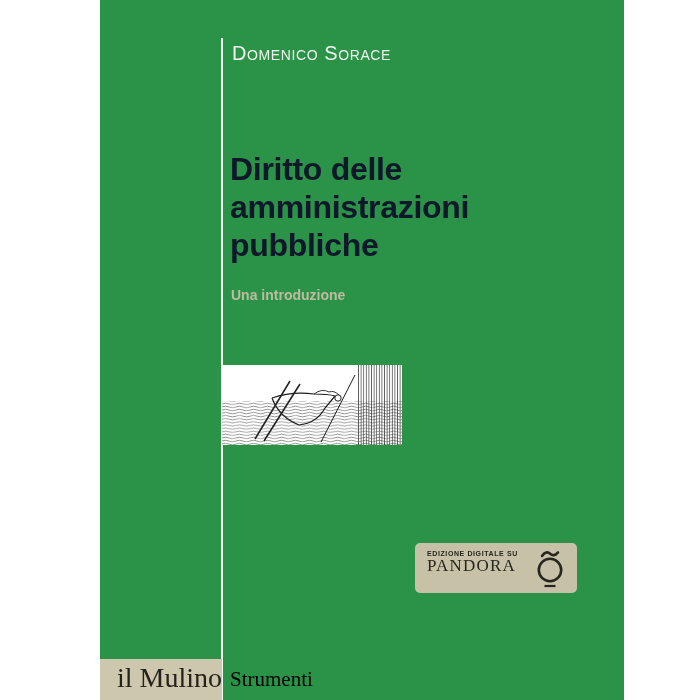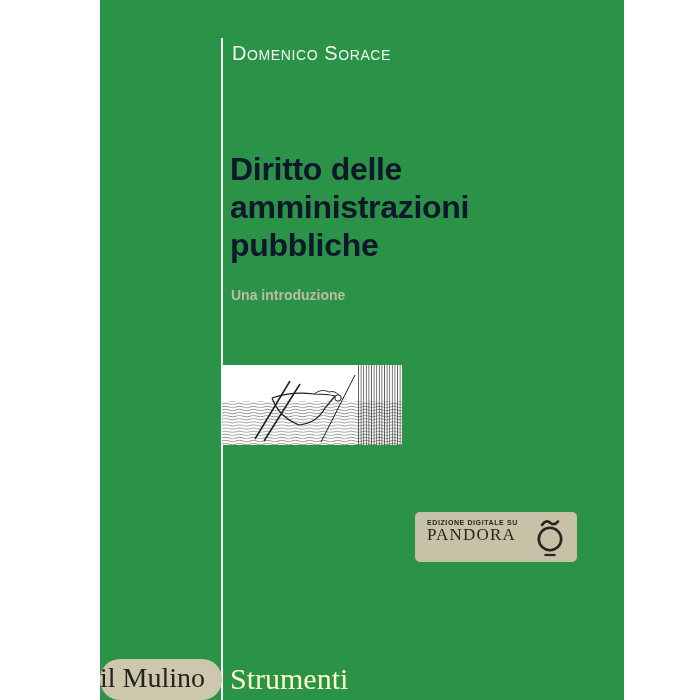--- a/index.html
+++ b/index.html
@@ -60,21 +60,21 @@
     font-size: 18px;
   }
   .illustration {
     position: absolute;
     left: 122px; top: 365px;
     width: 180px; height: 80px;
     background: #fdfdfb;
   }
   .badge {
     position: absolute;
-    left: 315px; top: 512px;
+    left: 315px; top: 543px;
     width: 162px; height: 50px;
     background: #c7c1a7;
     border-radius: 5px;
     box-sizing: border-box;
     padding: 7px 8px 0 12px;
   }
   .badge-kicker {
     color: #26251e;
     font-size: 7px;
     font-weight: bold;
@@ -93,36 +93,35 @@
     right: 9px; top: 6px;
     width: 36px; height: 40px;
   }
   .publisher-box {
     position: absolute;
     left: 0; top: 659px;
     width: 122px; height: 41px;
     background: #cdc7ad;
     display: flex;
     align-items: center;
-    justify-content: flex-start;
-    border-radius: 20px;
+    justify-content: flex-end;
   }
   .publisher {
     font-family: "Liberation Serif", serif;
     color: #23221c;
     font-size: 28px;
     line-height: 28px;
     padding-bottom: 3px;
   }
   .series {
     position: absolute;
     left: 130px; top: 664px;
     font-family: "Liberation Serif", serif;
-    color: #fef9c3;
-    font-size: 30px;
+    color: #000000;
+    font-size: 21px;
     line-height: 30px;
     text-align: right;
   }
 </style>
 </head>
 <body>
 
 <div class="page">
   <div class="cover">
 

